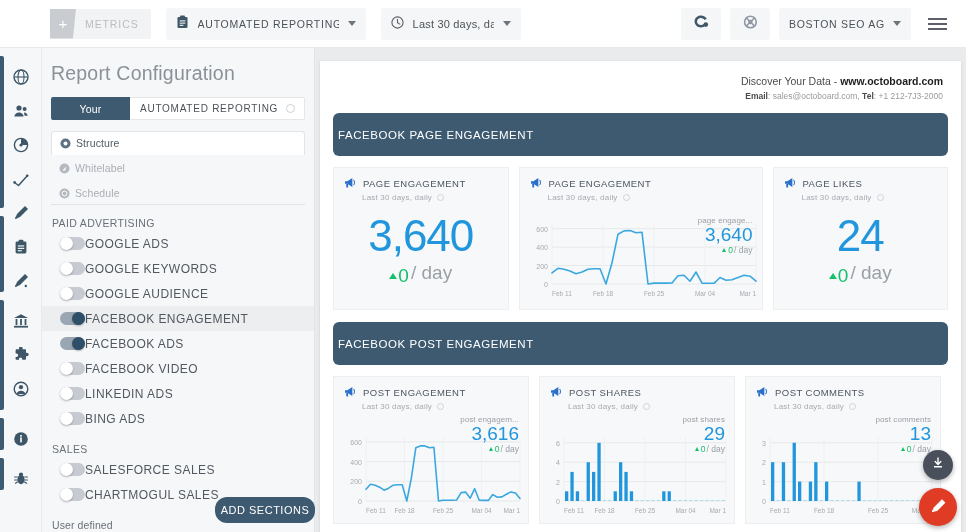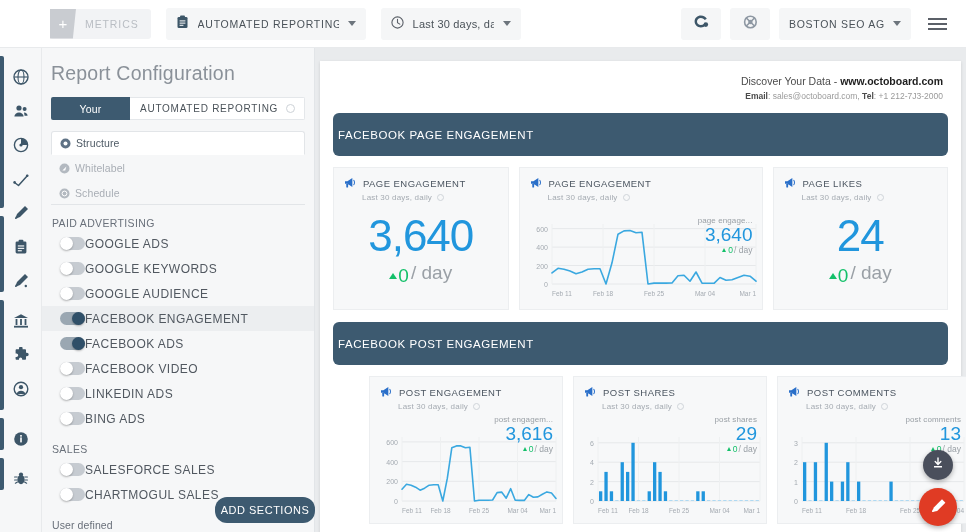--- a/index.html
+++ b/index.html
@@ -554,21 +554,21 @@
                     <span class="tri"></span>
                     <span>0</span>
                   </span>
                   <span>/ day</span>
                 </div>
               </div>
             </div>
           </div>
           <div class="section-bar">FACEBOOK POST ENGAGEMENT</div>
           <div class="widgets">
-            <div class="widget" style="width: 196px; height: 148px; margin-left: 36px;">
+            <div class="widget" style="width: 196px; height: 148px;">
               <div class="w-head">
                 <div class="w-title">
                   <span><svg class="megaphone" viewBox="0 0 14 12">
                       <path d="M1 4.6h2.6L9 1.2v9.6L3.6 7.4H1z" fill="#2a6fc9"></path>
                       <rect x="2.4" y="7.4" width="2" height="4" rx=".6" fill="#2a6fc9"></rect>
                       <path d="M10.6 3.6c1 .9 1 3.9 0 4.8" fill="none" stroke="#2a6fc9" stroke-width="1.1" stroke-linecap="round"></path>
                     </svg></span>
                   <span>POST ENGAGEMENT</span>
                 </div>
                 <div class="w-sub">

